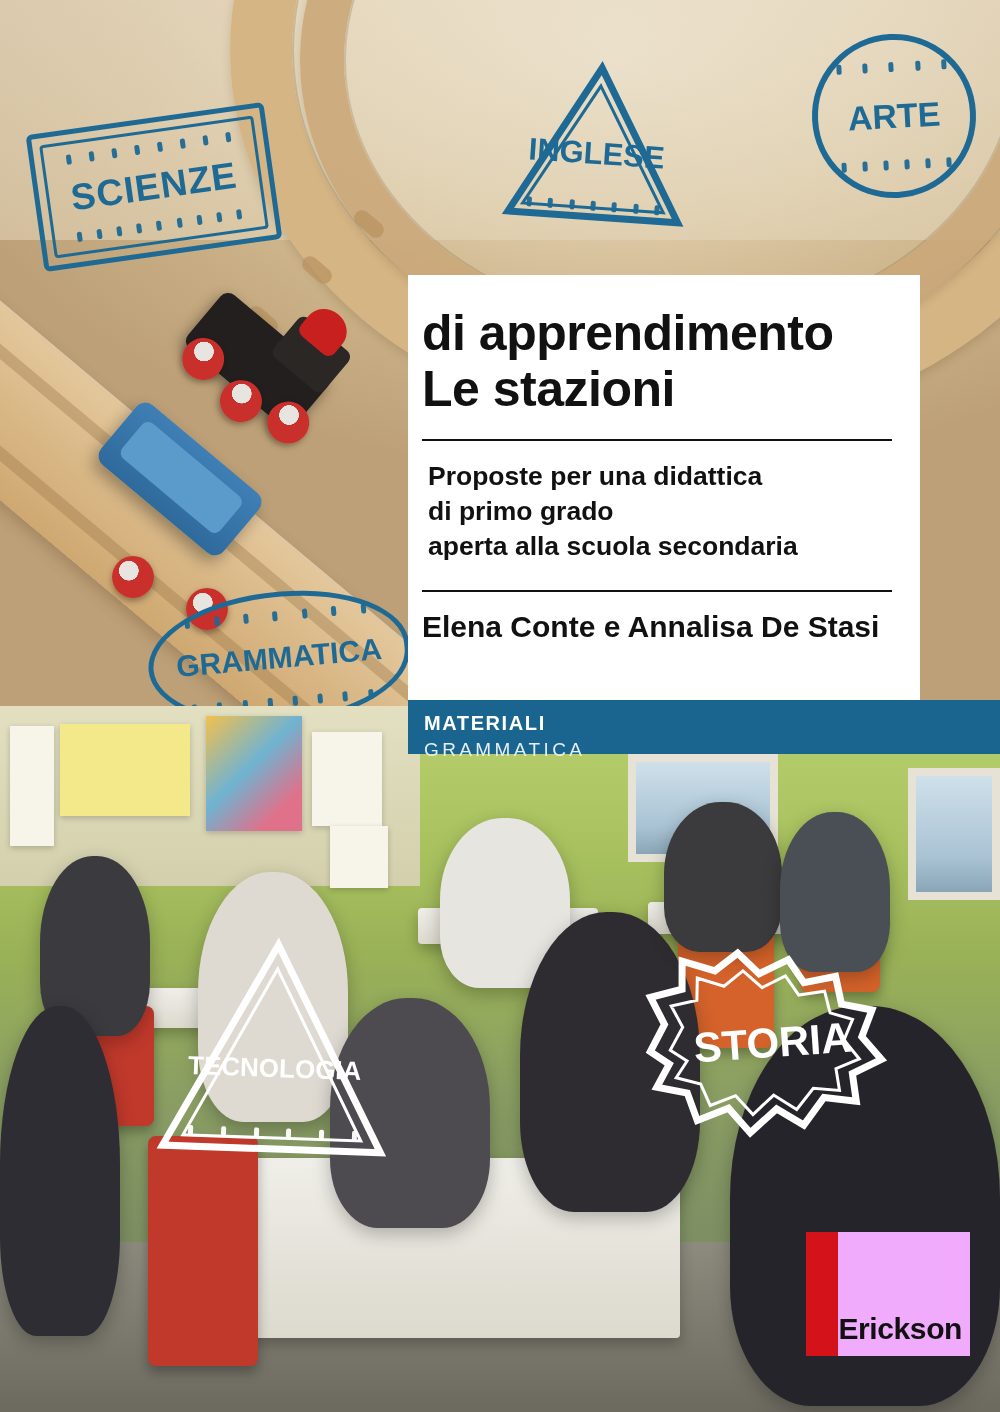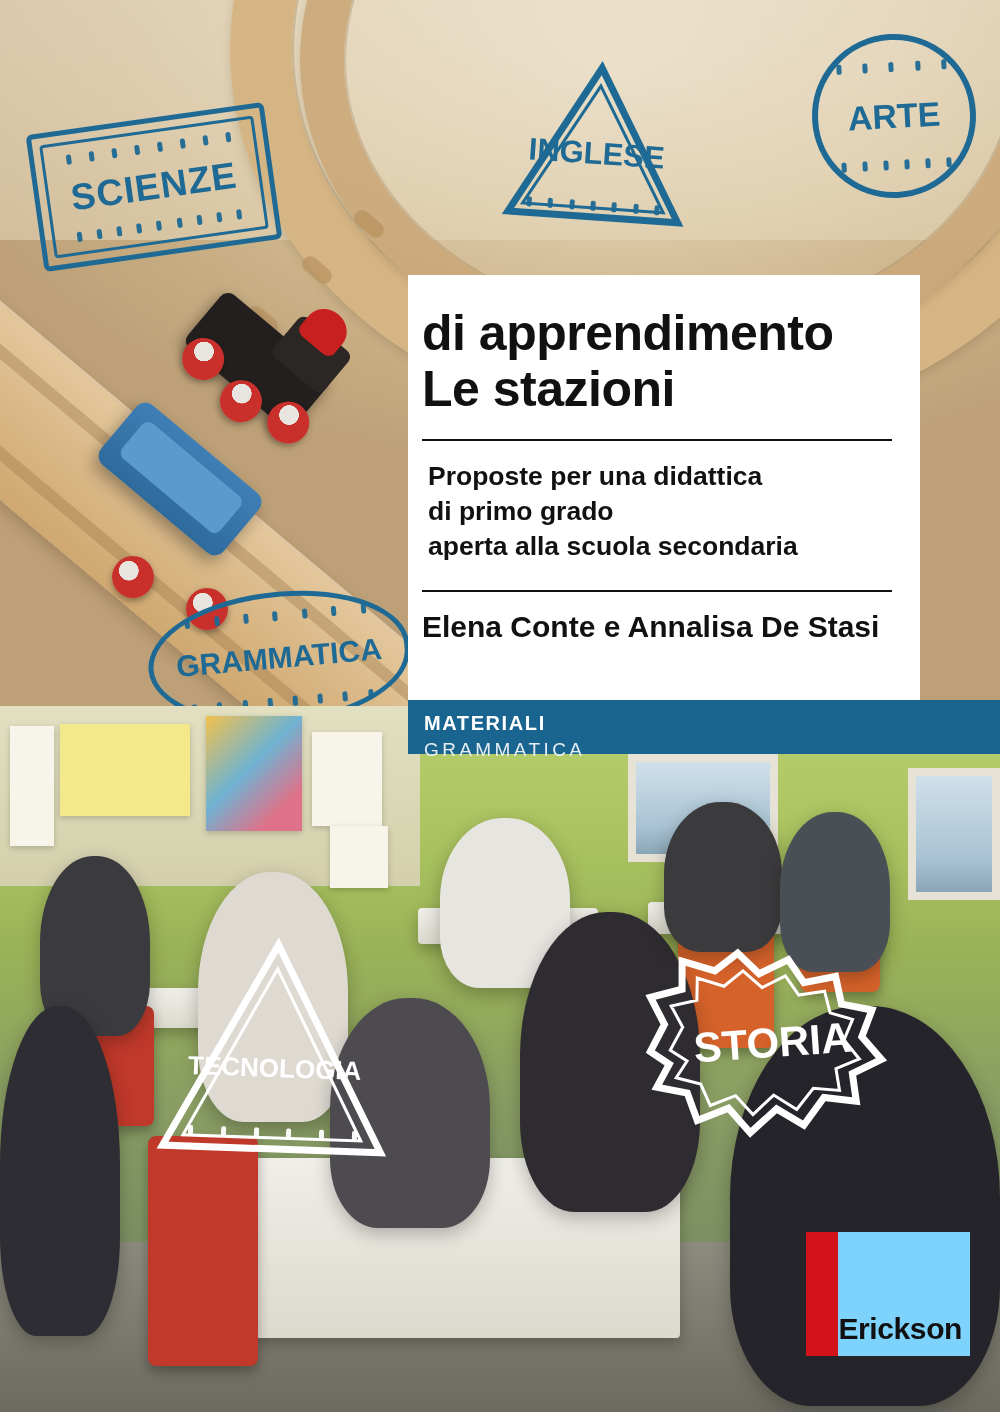--- a/index.html
+++ b/index.html
@@ -329,21 +329,21 @@
     border-radius: 2px;
   }
   .dashes.top { top: 16%; }
   .dashes.bot { bottom: 16%; }
 
   
   .logo {
     position: absolute;
     left: 806px; top: 1232px;
     width: 164px; height: 124px;
-    background: #7dd3fc;
+    background: #f0abfc;
     display: flex;
   }
   .logo .red {
     width: 52px; height: 100%;
     background: #d3121a;
   }
   .logo .name {
     flex: 1;
     display: flex;
     align-items: flex-end;

